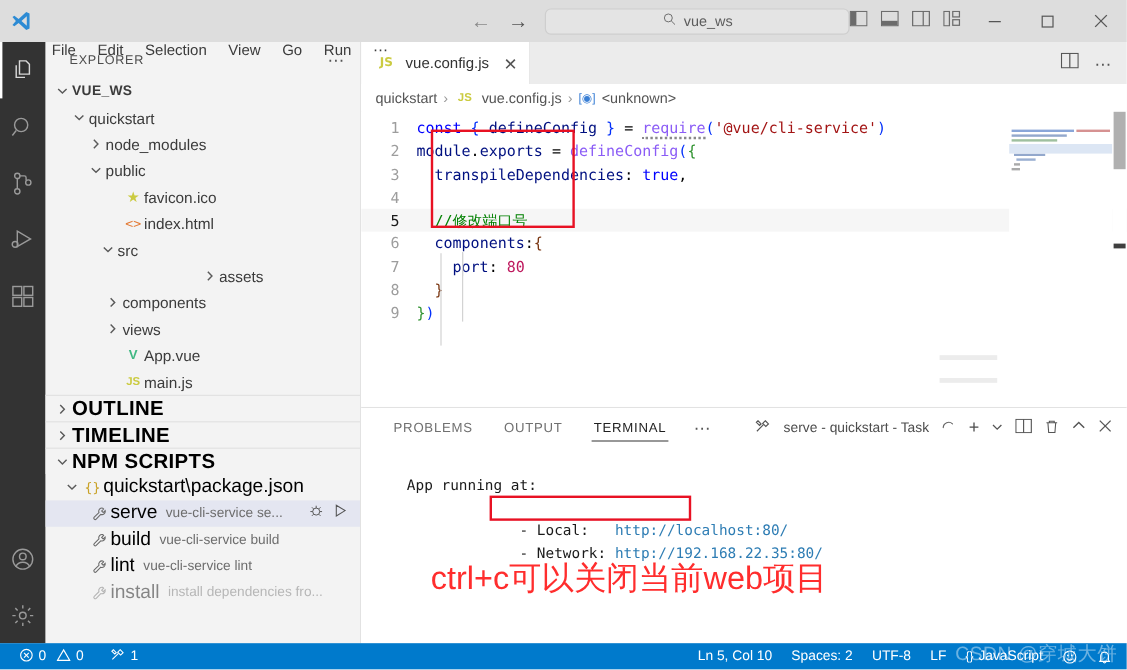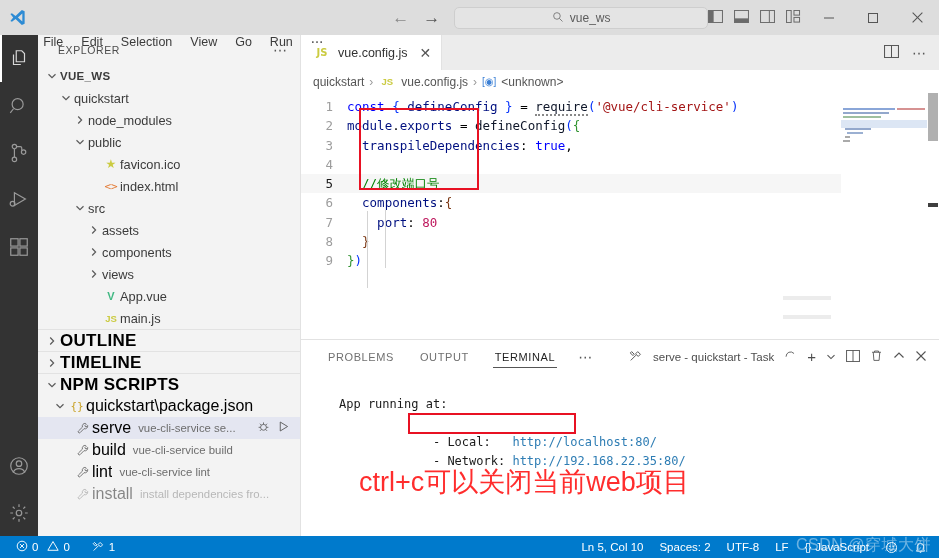--- a/index.html
+++ b/index.html
@@ -92,21 +92,21 @@
     font-family:"DejaVu Sans Mono", monospace; font-size:12.5px; line-height:19.3px;
     color:#000; padding-top:4px;
   }
   .cline { display:flex; height:19.3px; align-items:center; }
   .cline.cur { background:#f6f6f6; }
   .gutter { width:46px; flex:0 0 46px; text-align:right; padding-right:14px; color:#9d9d9d; font-size:12.5px; }
   .cline.cur .gutter { color:#1b1b1b; }
   .ctext { white-space:pre; }
   .kw { color:#0000ff; }
   .vr { color:#001080; }
-  .fn { color:#0f172a; }
+  .fn { color:#8b5cf6; }
   .str { color:#a31515; }
   .num { color:#be185d; }
   .cm { color:#008000; }
   .op { color:#000000; }
   .brk1 { color:#0431fa; }
   .brk2 { color:#319331; }
   .brk3 { color:#7b3814; }
   .squig { border-bottom: 2px dotted #888; }
   .indent-guide {
     position:absolute; width:1px; background:#d3d3d3;
@@ -337,29 +337,29 @@
               </span>
               <span class="rowlabel">favicon.ico</span>
             </div>
             <div class="row" style="padding-left: 48px;">
               <span class="chev"></span>
               <span class="ficon">
                 <span style="color:#e37933;font-size:11px;font-family:&quot;DejaVu Sans Mono&quot;,monospace">&lt;&gt;</span>
               </span>
               <span class="rowlabel">index.html</span>
             </div>
-            <div class="row" style="padding-left: 34px;">
+            <div class="row" style="padding-left: 44px;">
               <span class="chev">
                 <svg width="10" height="10" viewBox="0 0 10 10">
                   <path d="M1.5 3.2 5 6.6l3.5-3.4" fill="none" stroke="#5a5a5a" stroke-width="1.2"></path>
                 </svg>
               </span>
               <span class="rowlabel">src</span>
             </div>
-            <div class="row" style="padding-left: 48px;">
+            <div class="row" style="padding-left: 48px; justify-content: center;">
               <span class="chev">
                 <svg width="10" height="10" viewBox="0 0 10 10">
                   <path d="M3.2 1.5 6.6 5 3.2 8.5" fill="none" stroke="#5a5a5a" stroke-width="1.2"></path>
                 </svg>
               </span>
               <span class="rowlabel">assets</span>
             </div>
             <div class="row" style="padding-left: 48px;">
               <span class="chev">
                 <svg width="10" height="10" viewBox="0 0 10 10">

